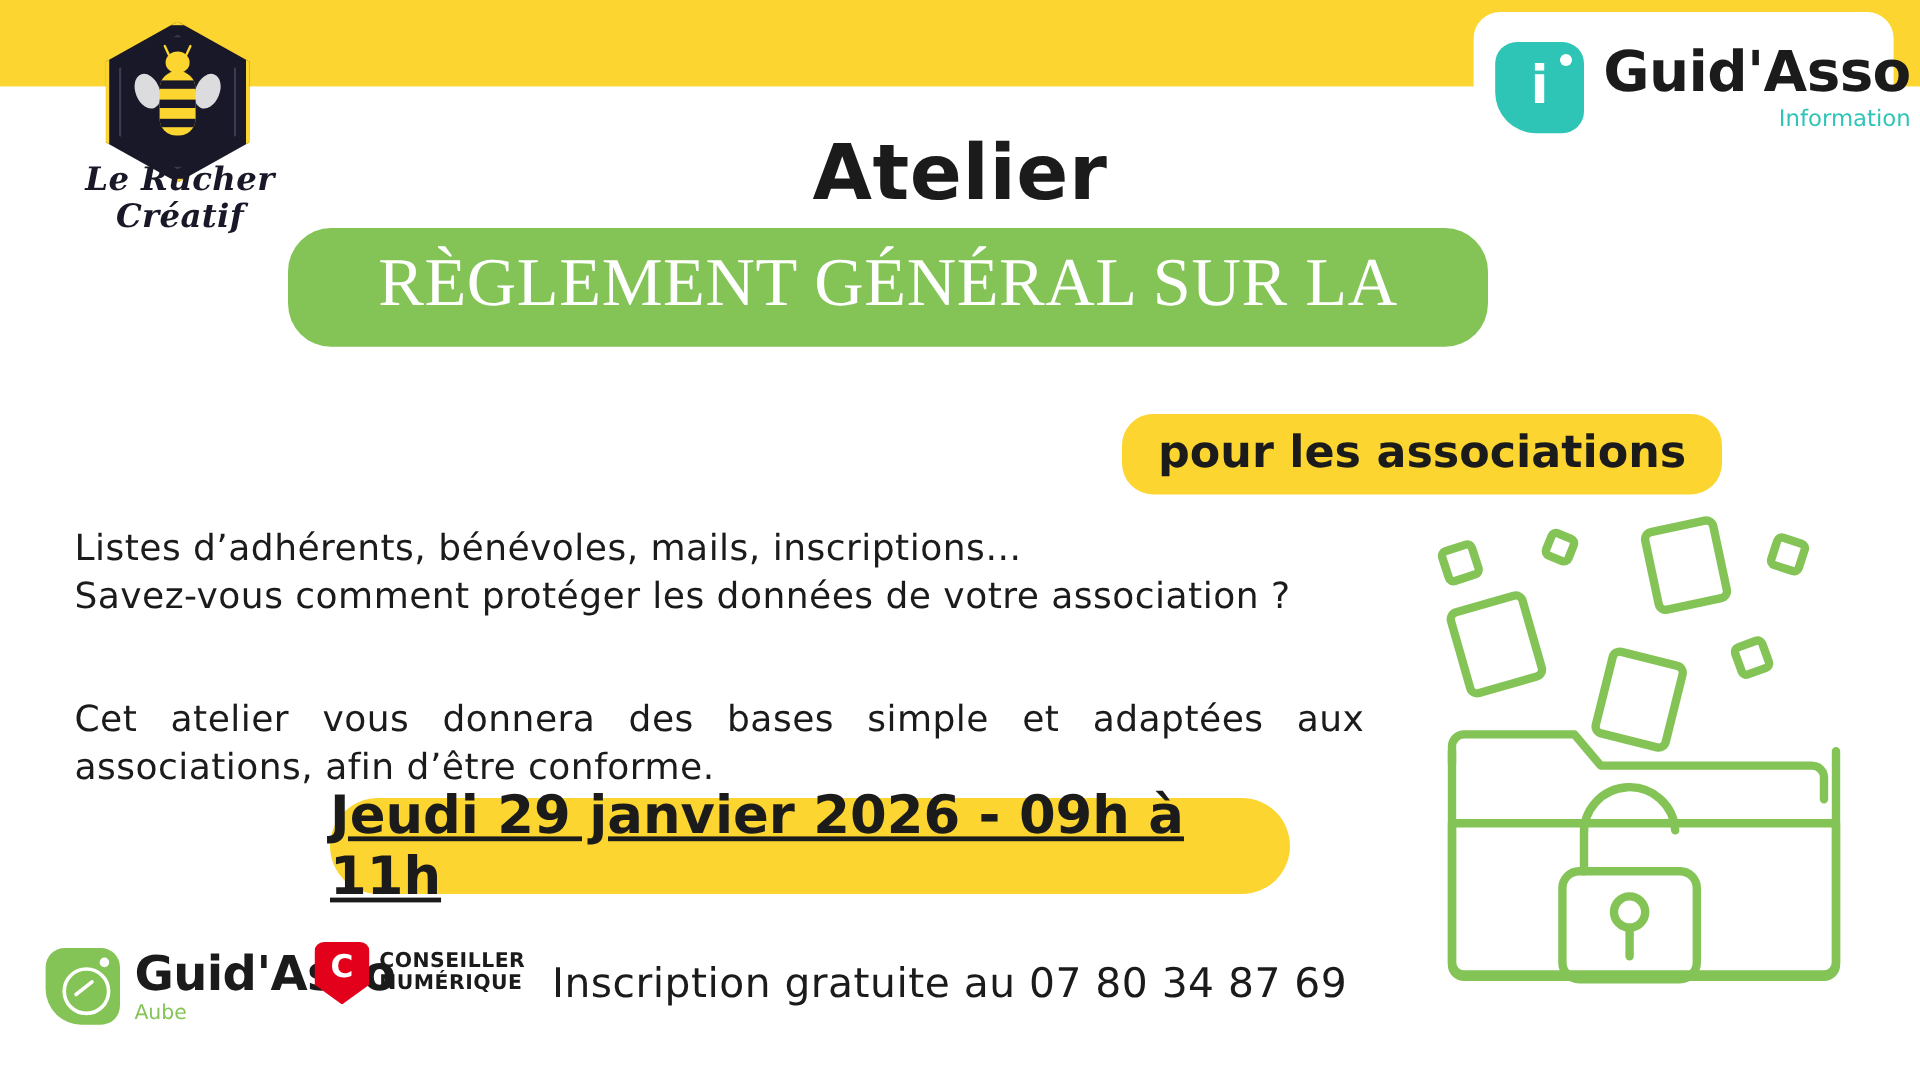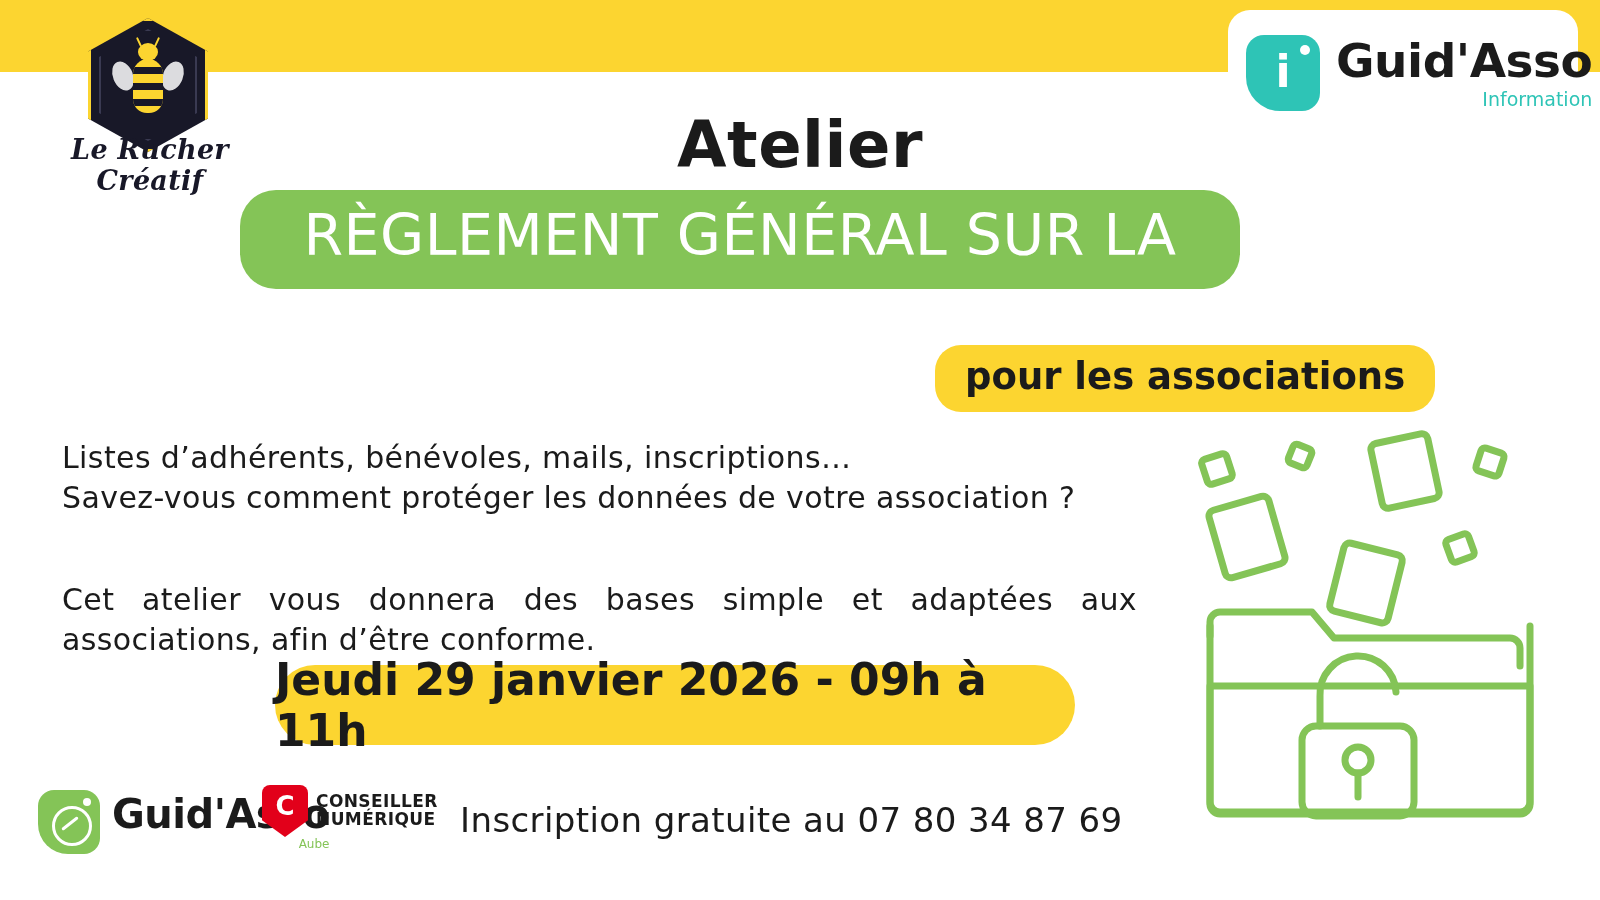--- a/index.html
+++ b/index.html
@@ -196,20 +196,21 @@
     width: 1000px;
     padding: 12px 34px 20px 34px;
     background: #84c457;
     border-radius: 36px;
     box-sizing: border-box;
     color: #ffffff;
     text-align: center;
     font-size: 57px;
     line-height: 1.18;
     letter-spacing: 0.5px;
+    font-family: Liberation Serif, serif;
   }
   .green-banner .l2 {
     display: block;
   }
   .yellow-pill {
     position: absolute;
     top: 345px;
     left: 935px;
     padding: 10px 30px 14px 30px;
     background: #fcd530;
@@ -245,20 +246,21 @@
     width: 800px;
     height: 80px;
     background: #fcd530;
     border-radius: 40px;
     display: flex;
     align-items: center;
     justify-content: center;
     font-size: 44px;
     font-weight: bold;
     color: #1b1b1b;
+    text-decoration: underline;
   }
 
   
   .footer-guid {
     position: absolute;
     left: 38px;
     top: 790px;
     display: flex;
     align-items: center;
   }
@@ -300,23 +302,23 @@
     margin-left: 12px;
     line-height: 1;
   }
   .footer-guid .words .main {
     font-size: 40px;
     font-weight: bold;
     color: #1b1b1b;
     letter-spacing: -0.5px;
   }
   .footer-guid .words .sub {
-    text-align: right;
+    text-align: left;
     margin-top: 4px;
-    font-size: 12px;
+    font-size: 17px;
     color: #84c457;
   }
 
   .cn-logo {
     position: absolute;
     left: 262px;
     top: 785px;
     display: flex;
     align-items: center;
   }

